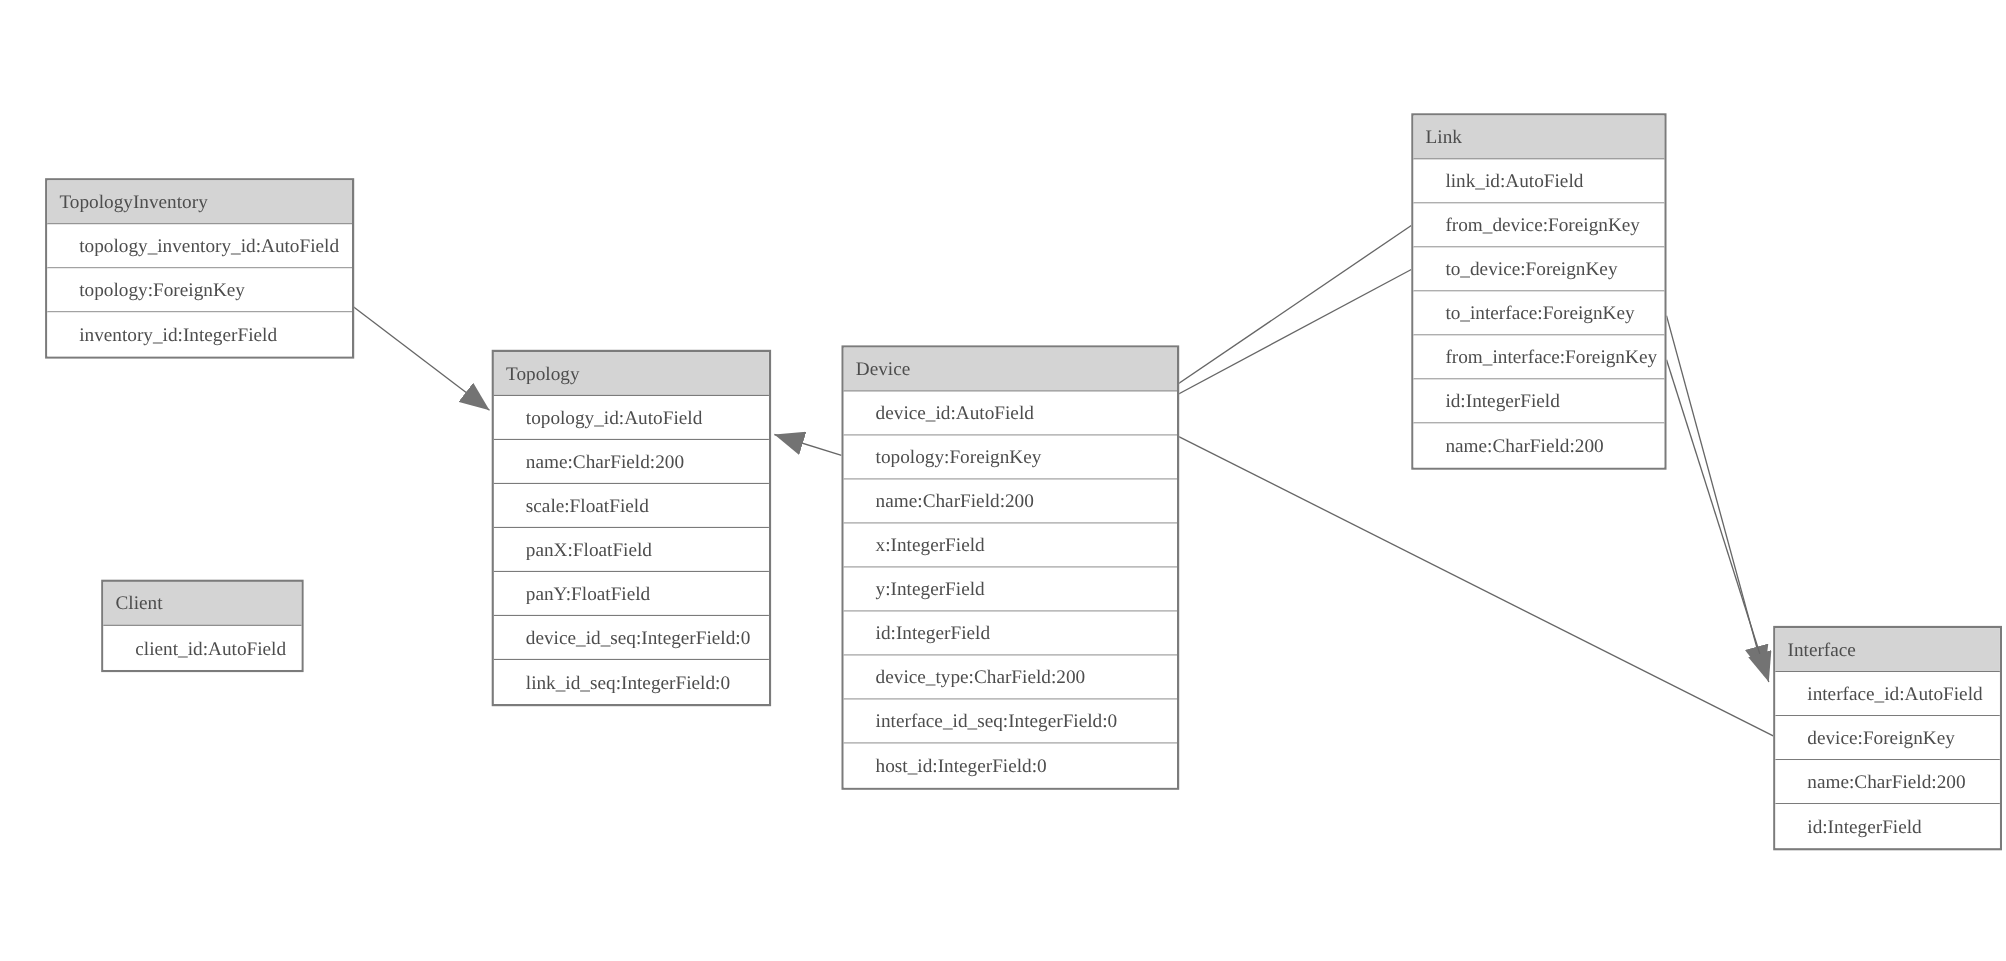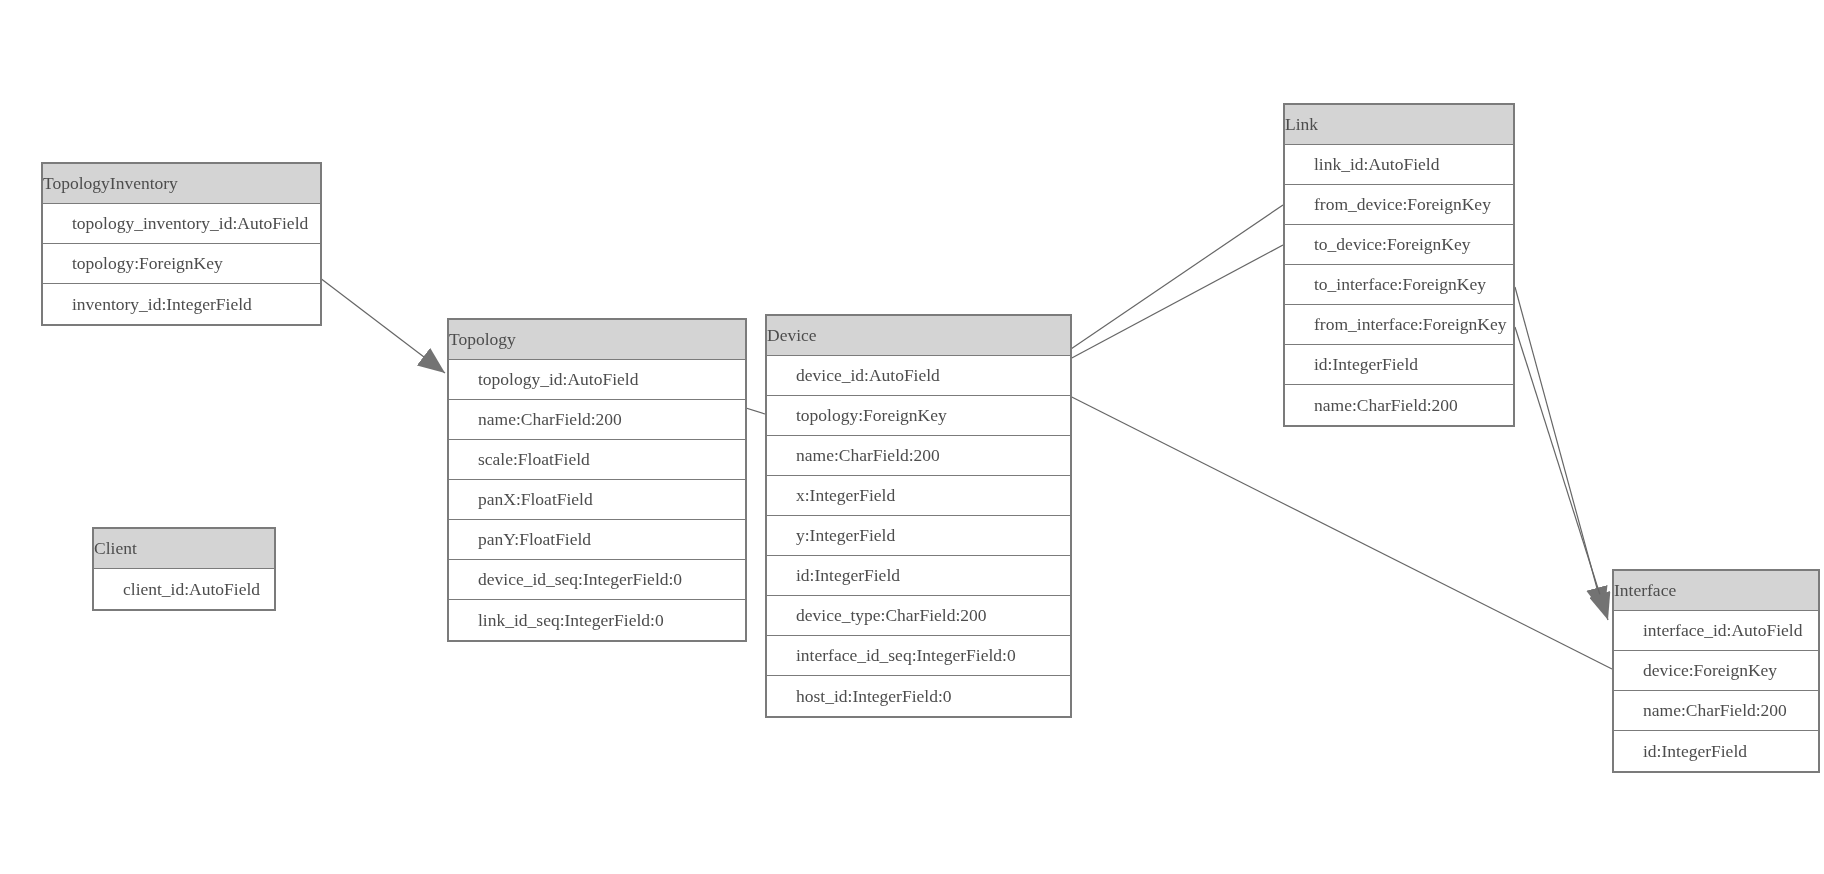--- a/index.html
+++ b/index.html
@@ -32,38 +32,38 @@
     color: #4d4d4d;
     font-size: 17.5px;
   }
   .entity-header {
     height: 40px;
     box-sizing: border-box;
     background: #d4d4d4;
     border-bottom: 1px solid #7b7b7b;
     display: flex;
     align-items: center;
-    padding-left: 0;
+    padding-left: 11px;
   }
   .entity-row {
     height: 40px;
     box-sizing: border-box;
     border-bottom: 1px solid #7b7b7b;
     display: flex;
     align-items: center;
     padding-left: 29px;
     white-space: nowrap;
     background: #ffffff;
   }
   .entity-row:last-child {
     border-bottom: none;
   }
   
   #ent-topology-inventory { left: 22px;   top: 162px; width: 281px; margin-left: 19px; }
-  #ent-topology           { left: 447px;  top: 318px; width: 300px; }
+  #ent-topology           { left: 447px;  top: 318px; width: 254px; }
   #ent-client             { left: 92px;   top: 527px; width: 184px; }
   #ent-device             { left: 765px;  top: 314px; width: 307px; }
   #ent-link               { left: 1283px; top: 103px; width: 232px; }
   #ent-interface          { left: 1612px; top: 569px; width: 208px; }
 </style>
 </head>
 <body>
 
 <div id="canvas">
 

